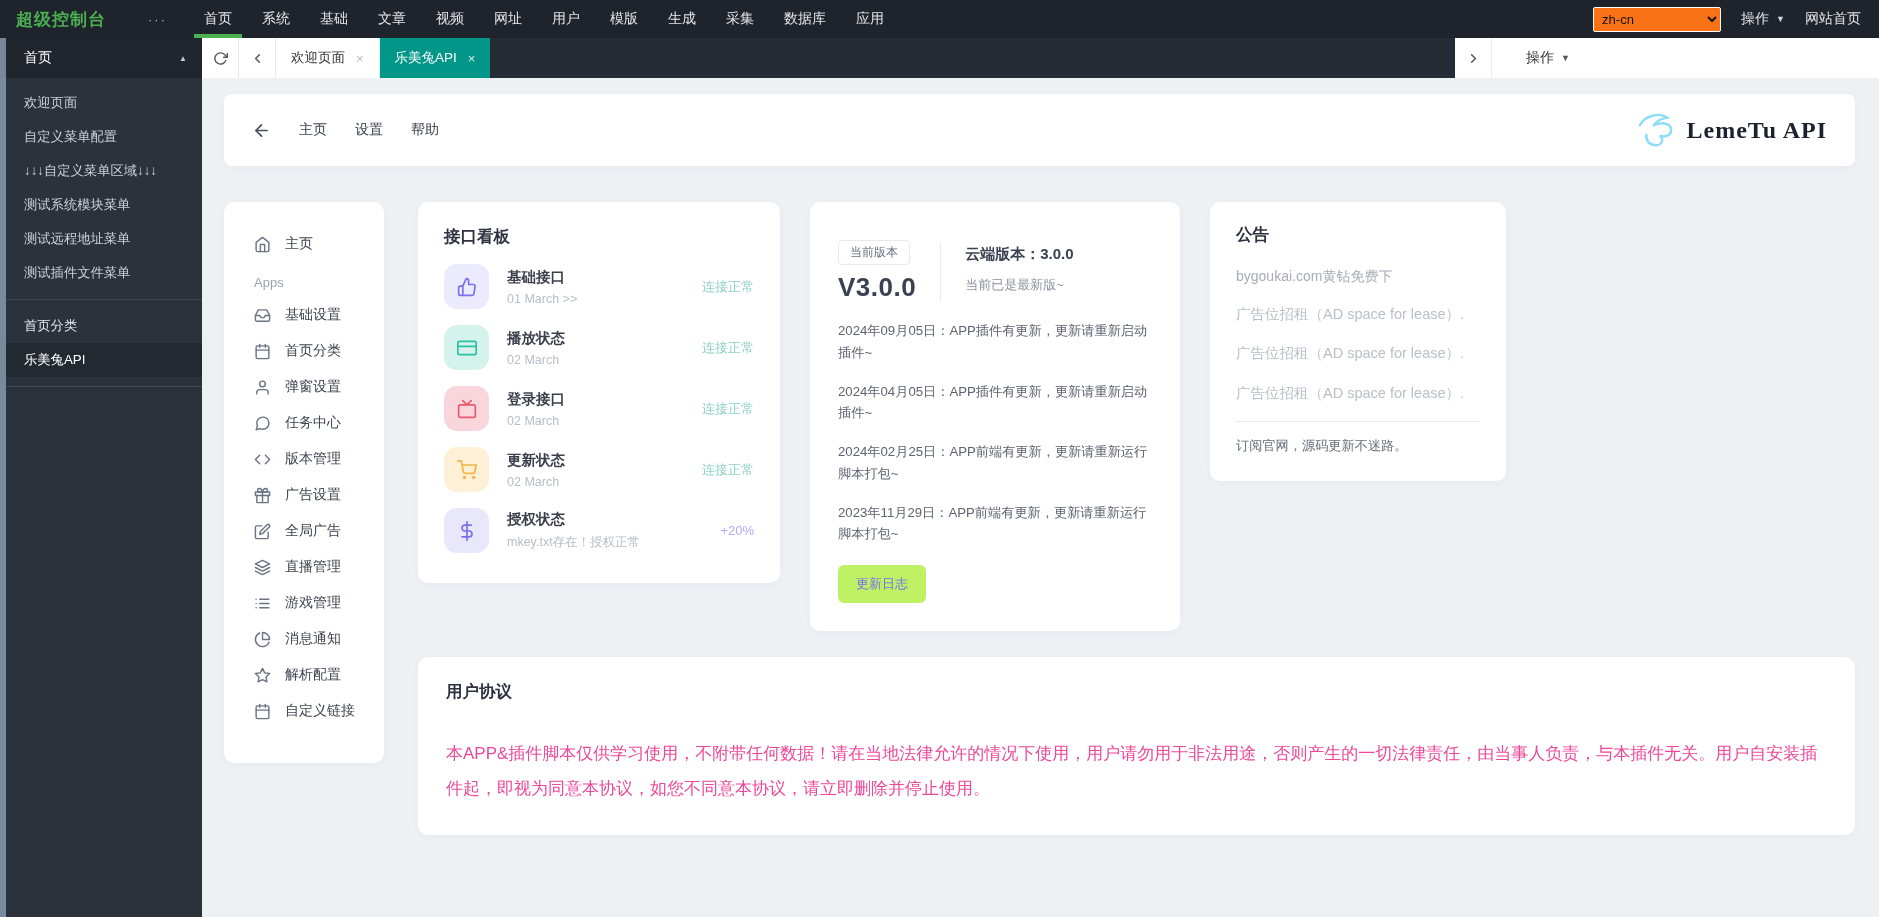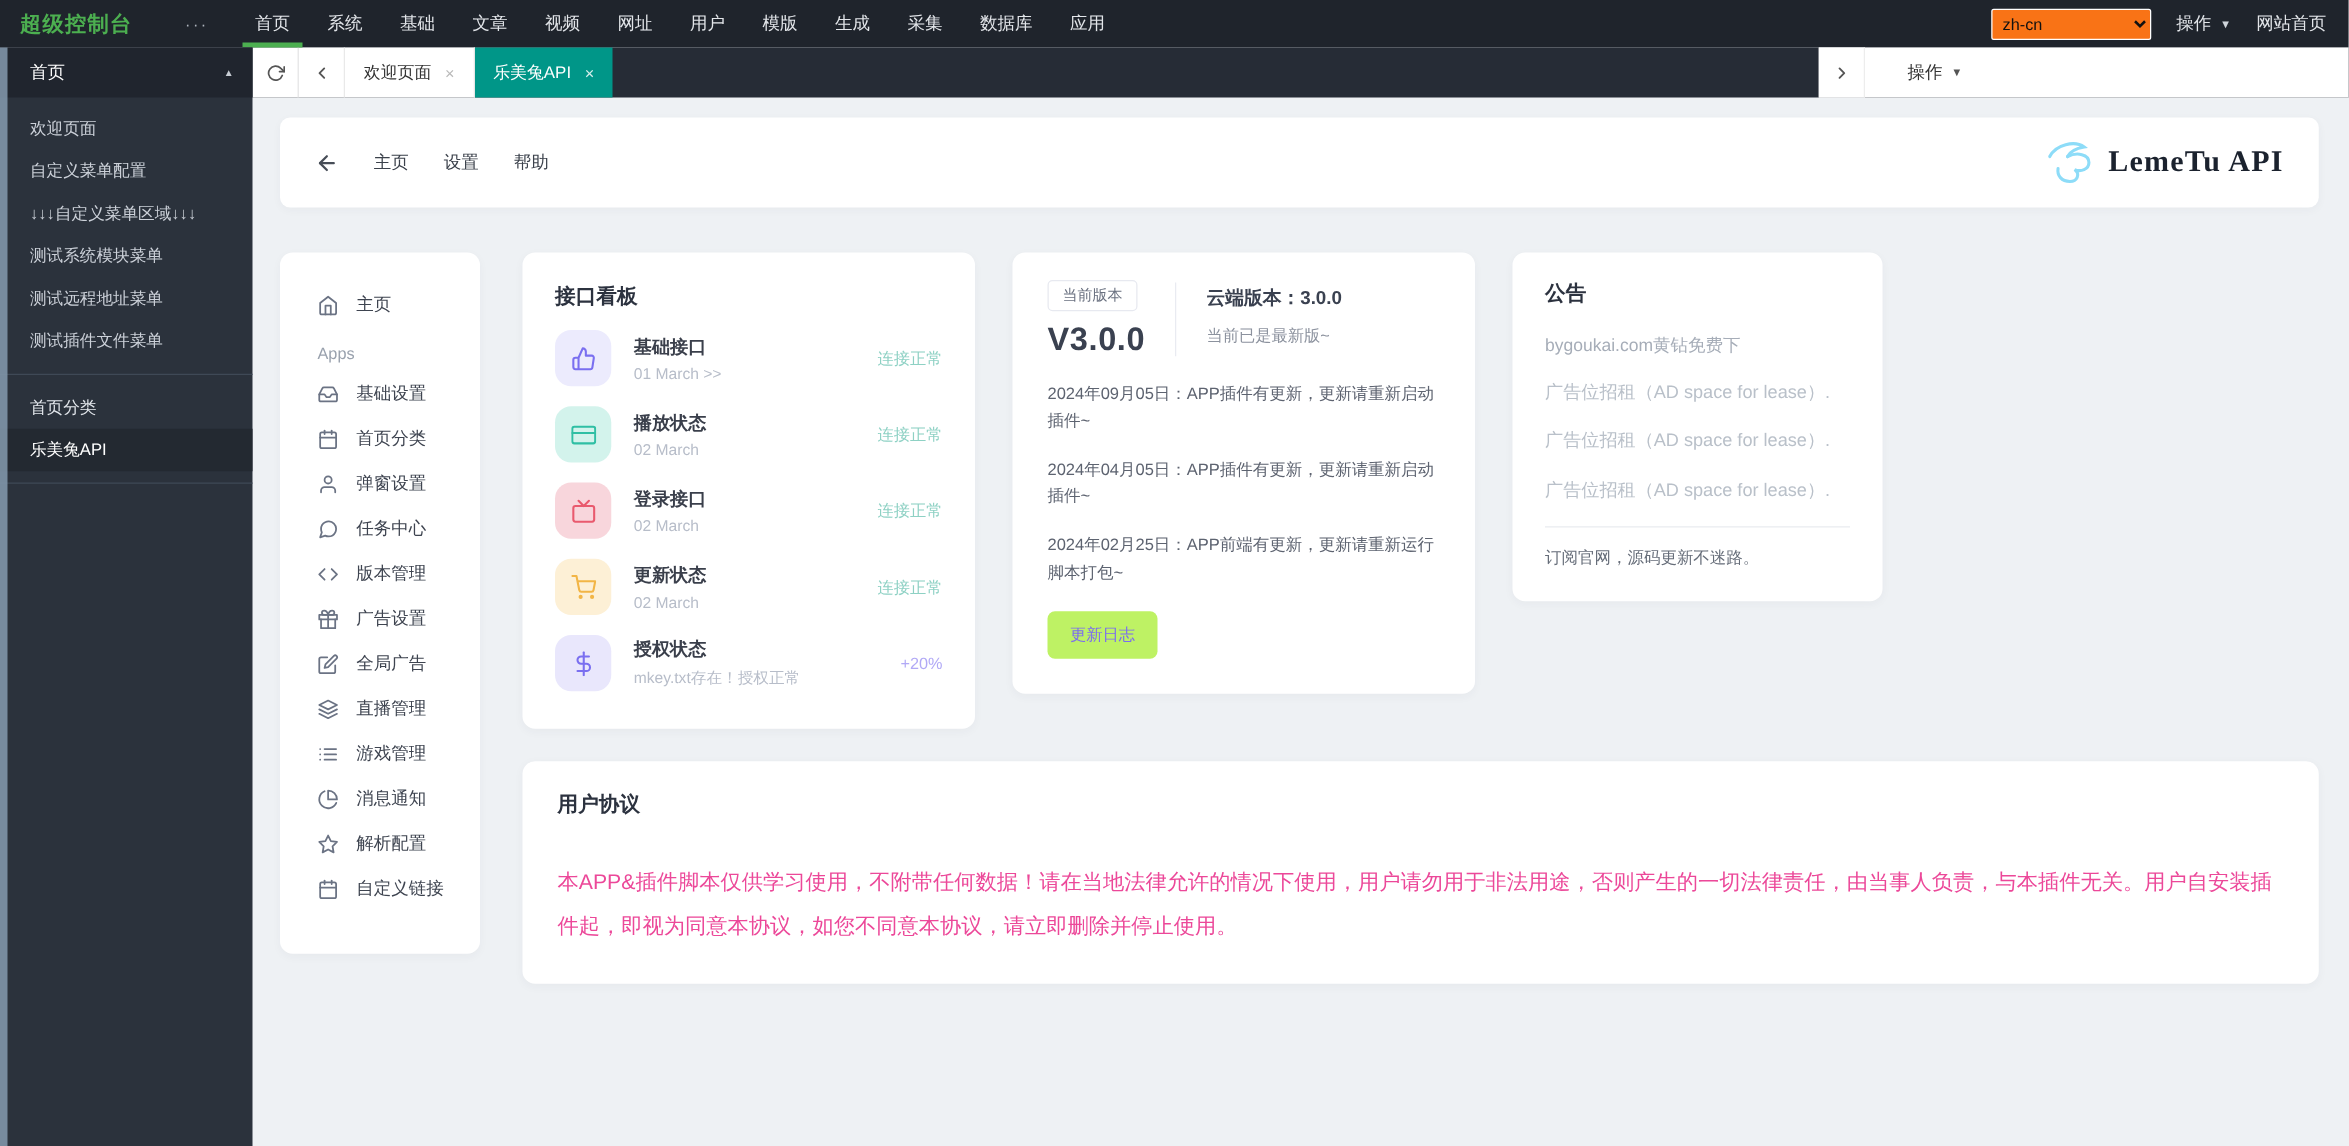--- a/index.html
+++ b/index.html
@@ -81,21 +81,21 @@
   .t-yellow  { background:#fdf0d6; color:#f2b546; }
   .t-purple2 { background:#e9e7fc; color:#7a6ff0; }
   .b-texts { margin-left:18px; min-width:0; }
   .b-name { font-size:14.5px; font-weight:700; color:#3a3f4b; }
   .b-sub  { font-size:12.5px; color:#b7bdc9; margin-top:5px; }
   .b-status { margin-left:auto; font-size:13px; color:#8ed1c4; flex:none; }
   .b-status.purple { color:#b1a9f6; }
 
   
   .version-card { width:370px; padding:22px 28px 28px; flex:none; }
-  .v-top { display:flex; }
+  .v-top { display:flex;margin-top:16px; }
   .v-badge { display:inline-block; border:1px solid #e7e9f0; border-radius:4px; padding:3px 11px; font-size:12px; color:#6a7180; }
   .v-big { font-size:26px; font-weight:700; color:#3a4150; margin-top:7px; letter-spacing:.5px; }
   .v-div { width:1px; background:#e9ebf1; margin:2px 24px; }
   .v-cloud { font-size:15px; font-weight:700; color:#3a4150; padding-top:5px; }
   .v-latest { font-size:13px; color:#8c929e; margin-top:12px; }
   .v-log { font-size:13.2px; color:#5d6370; margin-top:17px; line-height:1.65; }
   .v-btn { display:inline-block; margin-top:20px; background:#bef264; color:#7b6cf0; font-size:13px; padding:10px 18px; border-radius:6px; border:none; cursor:pointer; font-family:inherit; }
 
   
   .notice-card { width:296px; padding:22px 26px 26px; flex:none; }
@@ -410,20 +410,21 @@
                 </div>
                 <div class="v-div"></div>
                 <div>
                   <div class="v-cloud">云端版本：3.0.0</div>
                   <div class="v-latest">当前已是最新版~</div>
                 </div>
               </div>
               <div class="v-log">2024年09月05日：APP插件有更新，更新请重新启动插件~</div>
               <div class="v-log">2024年04月05日：APP插件有更新，更新请重新启动插件~</div>
               <div class="v-log">2024年02月25日：APP前端有更新，更新请重新运行脚本打包~</div>
+              <div class="v-log">2023年11月29日：APP前端有更新，更新请重新运行脚本打包~</div>
               <button class="v-btn">更新日志</button>
             </div>
 
             <div class="card notice-card">
               <div class="card-title">公告</div>
               <div class="n-sub">bygoukai.com黄钻免费下</div>
               <div class="n-ad">广告位招租（AD space for lease）.</div>
               <div class="n-ad">广告位招租（AD space for lease）.</div>
               <div class="n-ad">广告位招租（AD space for lease）.</div>
               <hr class="n-hr">

